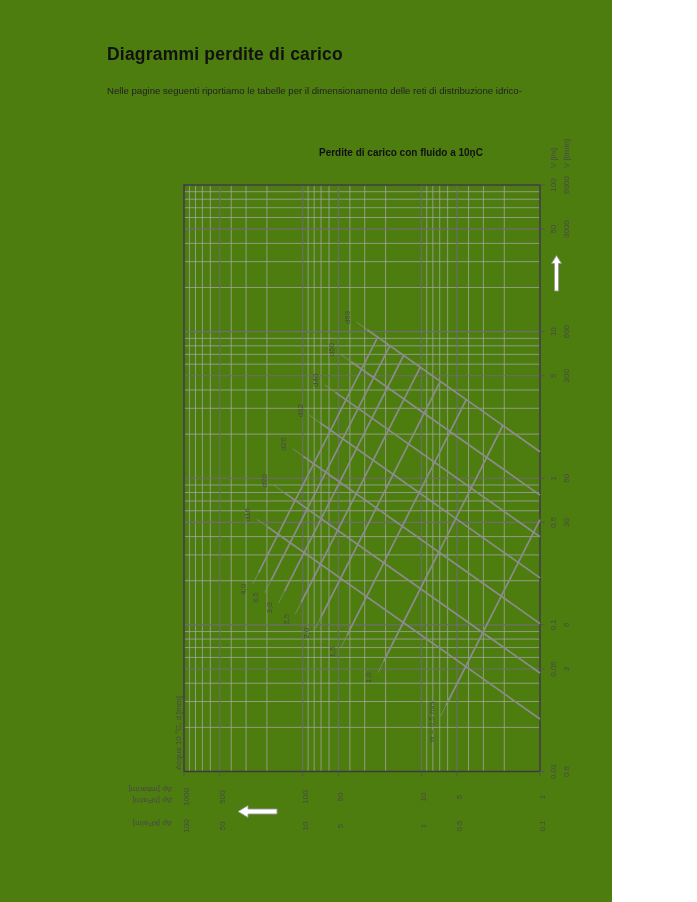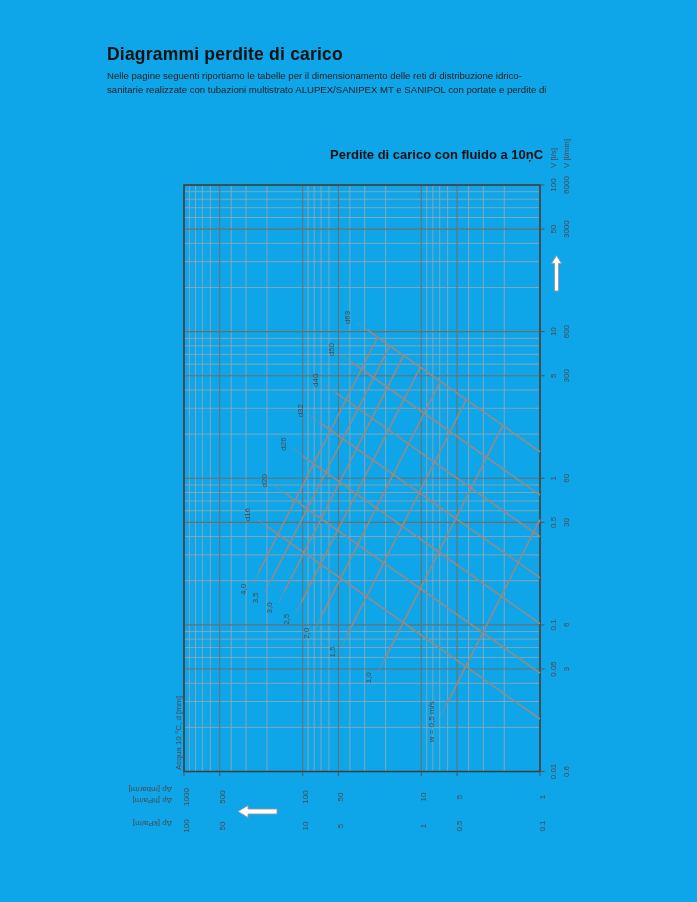--- a/index.html
+++ b/index.html
@@ -1,32 +1,31 @@
 <!DOCTYPE html>
 <html><head>
 <meta charset="utf-8">
 <style>
   html,body{margin:0;padding:0;background:#fff;}
-  .page{position:relative;width:697px;height:902px;background:#0ea5e9;overflow:hidden;
-        font-family:"Liberation Sans", sans-serif;color:#1c1c1c;}
+  .page{position:relative;width:612px;height:902px;background:#4d7c0f;overflow:hidden;
+        font-family:"Liberation Sans", sans-serif;color:#1c1c1c;text-align:center;}
   .heading{position:absolute;left:107px;top:44px;font-size:17.5px;font-weight:bold;
            letter-spacing:0.2px;color:#111;}
-  .intro{position:absolute;left:107px;top:69px;font-size:9.6px;line-height:13.6px;color:#222;}
-  .chart-title{position:absolute;left:330px;top:147px;font-size:13px;font-weight:bold;color:#111;}
+  .intro{position:absolute;left:107px;top:84px;font-size:9.6px;line-height:13.6px;color:#222;}
+  .chart-title{position:absolute;left:319px;top:147px;font-size:10px;font-weight:bold;color:#111;}
   svg{position:absolute;left:0;top:0;}
   svg text{font-family:"Liberation Sans", sans-serif;fill:#4a4a4a;}
 </style>
 </head>
 <body>
 
 <div class="page">
   <div class="heading">Diagrammi perdite di carico</div>
   <div class="intro">
     <div>Nelle pagine seguenti riportiamo le tabelle per il dimensionamento delle reti di distribuzione idrico-</div>
-    <div>sanitarie realizzate con tubazioni multistrato ALUPEX/SANIPEX MT e SANIPOL con portate e perdite di</div>
   </div>
   <div class="chart-title">Perdite di carico con fluido a 10ņC</div>
   <svg id="chart" width="697" height="902" viewBox="0 0 697 902">
       <g>
         <line x1="189.4298888798668" x2="189.4298888798668" y1="185" y2="771.5" stroke="#a8a8a8" stroke-width="0.75"></line>
         <line x1="195.49998821028933" x2="195.49998821028933" y1="185" y2="771.5" stroke="#a8a8a8" stroke-width="0.75"></line>
         <line x1="202.38169925164152" x2="202.38169925164152" y1="185" y2="771.5" stroke="#a8a8a8" stroke-width="0.75"></line>
         <line x1="210.32605162114098" x2="210.32605162114098" y1="185" y2="771.5" stroke="#a8a8a8" stroke-width="0.75"></line>
         <line x1="231.22221436241512" x2="231.22221436241512" y1="185" y2="771.5" stroke="#a8a8a8" stroke-width="0.75"></line>
         <line x1="246.0482777732667" x2="246.0482777732667" y1="185" y2="771.5" stroke="#a8a8a8" stroke-width="0.75"></line>

